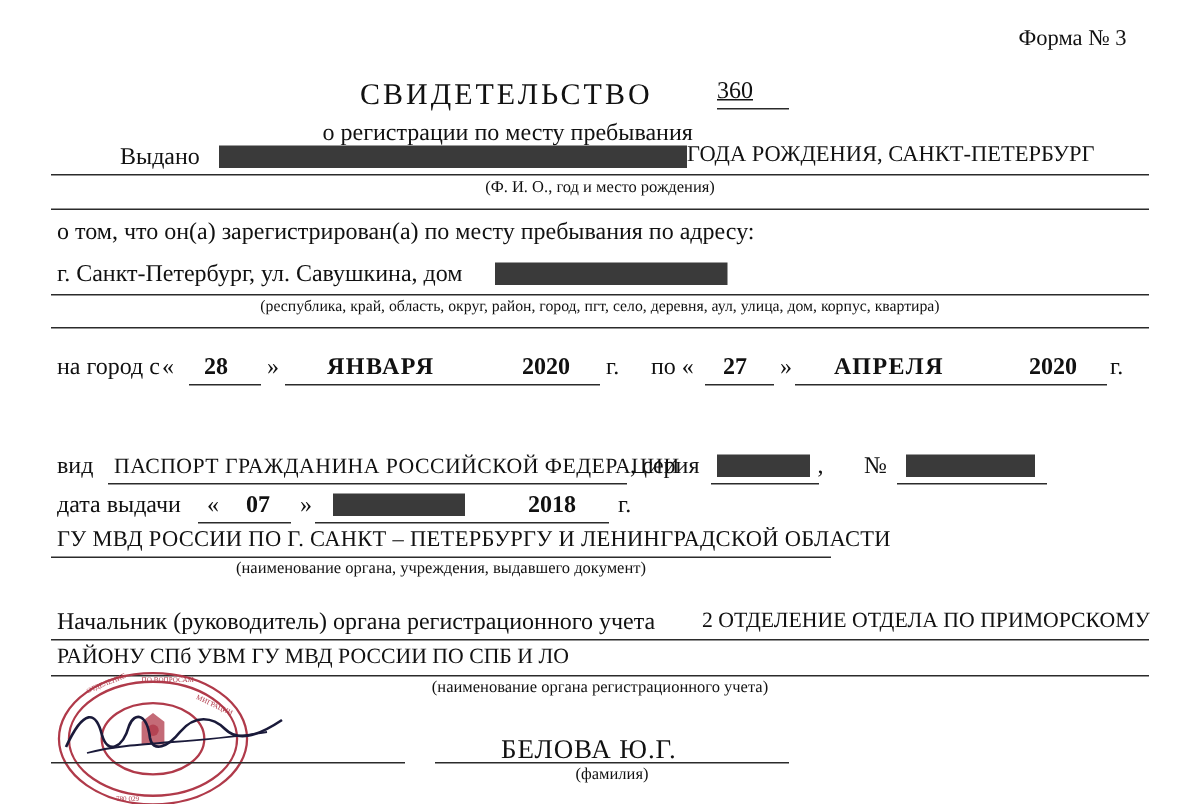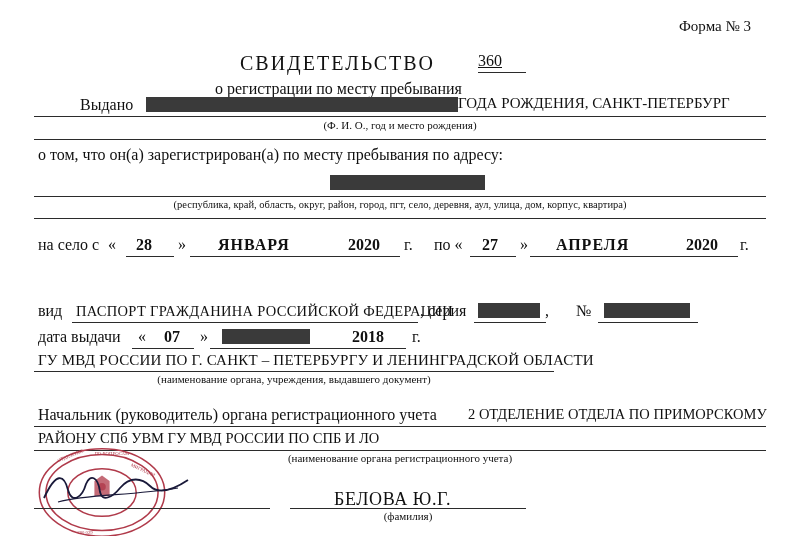--- a/index.html
+++ b/index.html
@@ -99,30 +99,31 @@
     <div class="rule"></div>
   </div>
 
   <div class="abs small-caption" style="left:34px; top:119px; width:732px;">(Ф. И. О., год и место рождения)</div>
   <div class="abs" style="left:34px; top:139px; width:732px;">
     <div class="rule"></div>
   </div>
 
   <div class="abs lbl" style="left:38px; top:146px;">о том, что он(а) зарегистрирован(а) по месту пребывания по адресу:</div>
 
+  <div class="abs lbl" style="left:38px; top:174px;">г. Санкт-Петербург, ул. Савушкина, дом</div>
   <div class="abs redact" style="left:330px; top:175px; width:155px;"></div>
   <div class="abs" style="left:34px; top:196px; width:732px;">
     <div class="rule"></div>
   </div>
   <div class="abs small-caption" style="left:34px; top:199px; width:732px; font-size:10.5px;">(республика, край, область, округ, район, город, пгт, село, деревня, аул, улица, дом, корпус, квартира)</div>
   <div class="abs" style="left:34px; top:218px; width:732px;">
     <div class="rule"></div>
   </div>
 
-  <div class="abs lbl" style="left:38px; top:236px;">на село с</div>
+  <div class="abs lbl" style="left:38px; top:236px;">на город с</div>
   <div class="abs lbl" style="left:108px; top:236px;">«</div>
   <div class="abs lbl" style="left:136px; top:236px; font-weight:bold;">28</div>
   <div class="abs lbl" style="left:178px; top:236px;">»</div>
   <div class="abs lbl" style="left:218px; top:236px; font-weight:bold; letter-spacing:1px;text-align:center;">ЯНВАРЯ</div>
   <div class="abs lbl" style="left:348px; top:236px; font-weight:bold;">2020</div>
   <div class="abs lbl" style="left:404px; top:236px;">г.</div>
   <div class="abs lbl" style="left:434px; top:236px;">по «</div>
   <div class="abs lbl" style="left:482px; top:236px; font-weight:bold;">27</div>
   <div class="abs lbl" style="left:520px; top:236px;">»</div>
   <div class="abs lbl" style="left:556px; top:236px; font-weight:bold; letter-spacing:1px;">АПРЕЛЯ</div>

